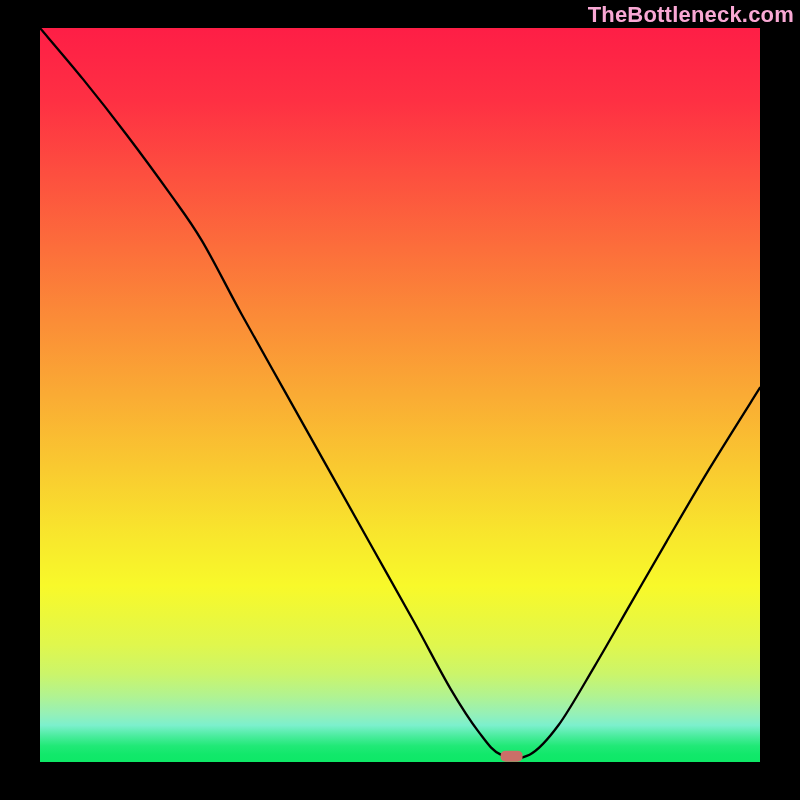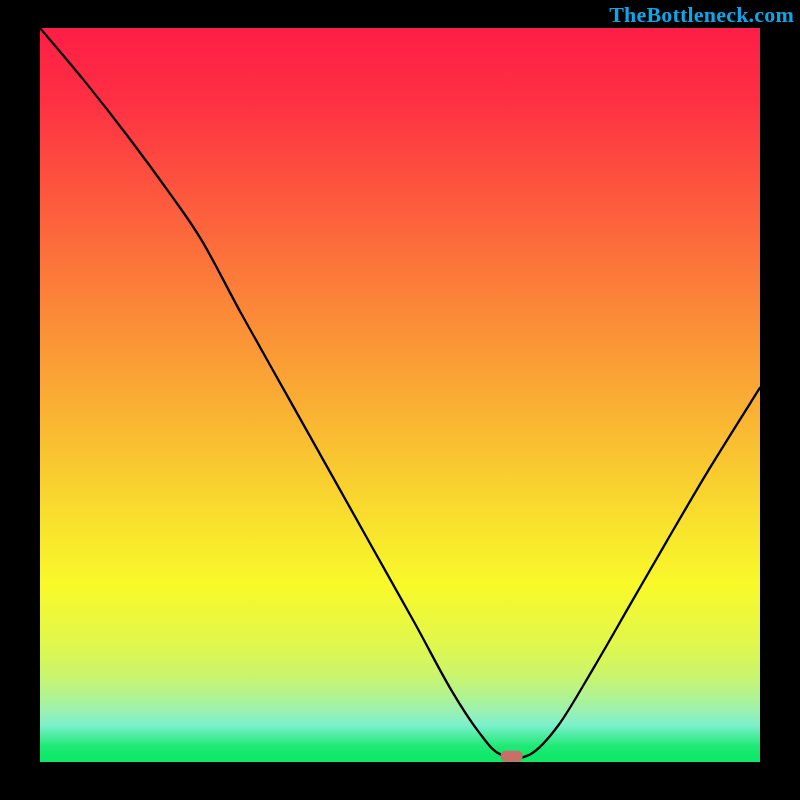--- a/index.html
+++ b/index.html
@@ -13,24 +13,24 @@
   .outer {
     position: relative;
     width: 800px;
     height: 800px;
     background: #000000;
   }
   .watermark {
     position: absolute;
     top: 2px;
     right: 6px;
-    font-family: Liberation Serif, serif;
+    font-family: Liberation Sans, sans-serif;
     font-size: 22px;
     font-weight: 600;
-    color: #0ea5e9;
+    color: #f9a8d4;
     letter-spacing: 0.2px;
   }
   .plot {
     position: absolute;
     left: 40px;
     top: 28px;
     width: 720px;
     height: 734px;
   }
   .plot svg {

